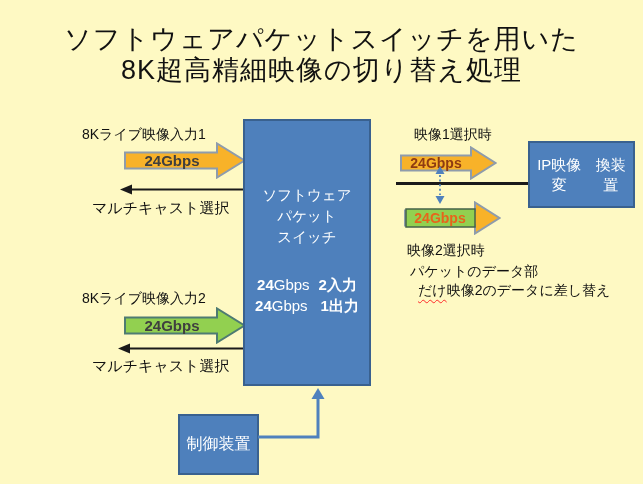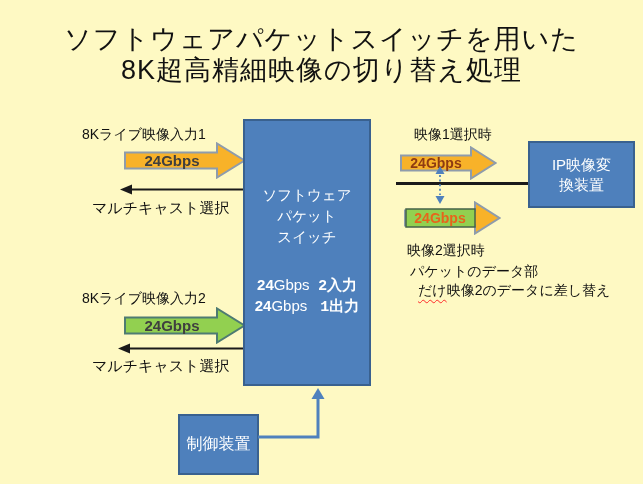--- a/index.html
+++ b/index.html
@@ -40,21 +40,21 @@
   .switch-name{font-size:14.5px;line-height:21px;}
   .switch-spacer{height:26px;}
   .switch-spec{font-size:15px;line-height:21px;white-space:nowrap;}
   .switch-spec b{font-weight:bold;}
   .switch-spec .unit{font-weight:normal;}
   .switch-spec .io{margin-left:9px;font-weight:bold;}
   
   .blue-box{
     background:var(--box_fill);border:2px solid var(--box_border);
     box-sizing:border-box;color:var(--box_text);
-    display:flex;flex-direction:column;align-items:center;justify-content:center;
+    display:flex;align-items:center;justify-content:center;
     text-align:center;
   }
   .converter-box{left:528px;top:141px;width:107px;height:67px;font-size:15px;line-height:20px;}
   .control-box{left:178px;top:414px;width:81px;height:61px;font-size:16px;}
   
   .out-line{left:396px;top:182px;width:133px;height:3px;background:var(--line_black);}
   
   .note{font-size:14px;white-space:nowrap;color:var(--text_black);}
   .wavy{text-decoration-line:underline;text-decoration-style:wavy;
     text-decoration-color:var(--squiggle_red);text-underline-offset:4px;
@@ -103,21 +103,21 @@
     </svg>
   </div>
   <div class="abs lbl-lg" style="left:92px;top:357px;">マルチキャスト選択</div>
 
   <div class="abs switch-box">
     <div class="switch-name">ソフトウェア</div>
     <div class="switch-name">パケット</div>
     <div class="switch-name">スイッチ</div>
     <div class="switch-spacer"></div>
     <div class="switch-spec"><b>24</b><span class="unit">Gbps</span><span class="io">2入力</span></div>
-    <div class="switch-spec"><b>24</b><span class="unit">Gbps</span><span class="io" style="margin-left:13px;font-family:Liberation Mono, monospace;">1出力</span></div>
+    <div class="switch-spec"><b>24</b><span class="unit">Gbps</span><span class="io" style="margin-left:13px;">1出力</span></div>
   </div>
 
   <div class="abs lbl" style="left:414px;top:126px;">映像1選択時</div>
 
   <div class="arrow-wrap" style="left:400px;top:146px;width:97px;height:34px;">
     <svg width="97" height="34" viewBox="0 0 97 34">
       <polygon points="1,9.5 71,9.5 71,1.5 95.5,17 71,32.5 71,24.5 1,24.5" fill="var(--arrow_orange)" stroke="var(--arrow_orange_border)" stroke-width="2"></polygon>
     </svg>
     <span class="arrow-label small rate-red" style="width:72px;">24Gbps</span>
   </div>

